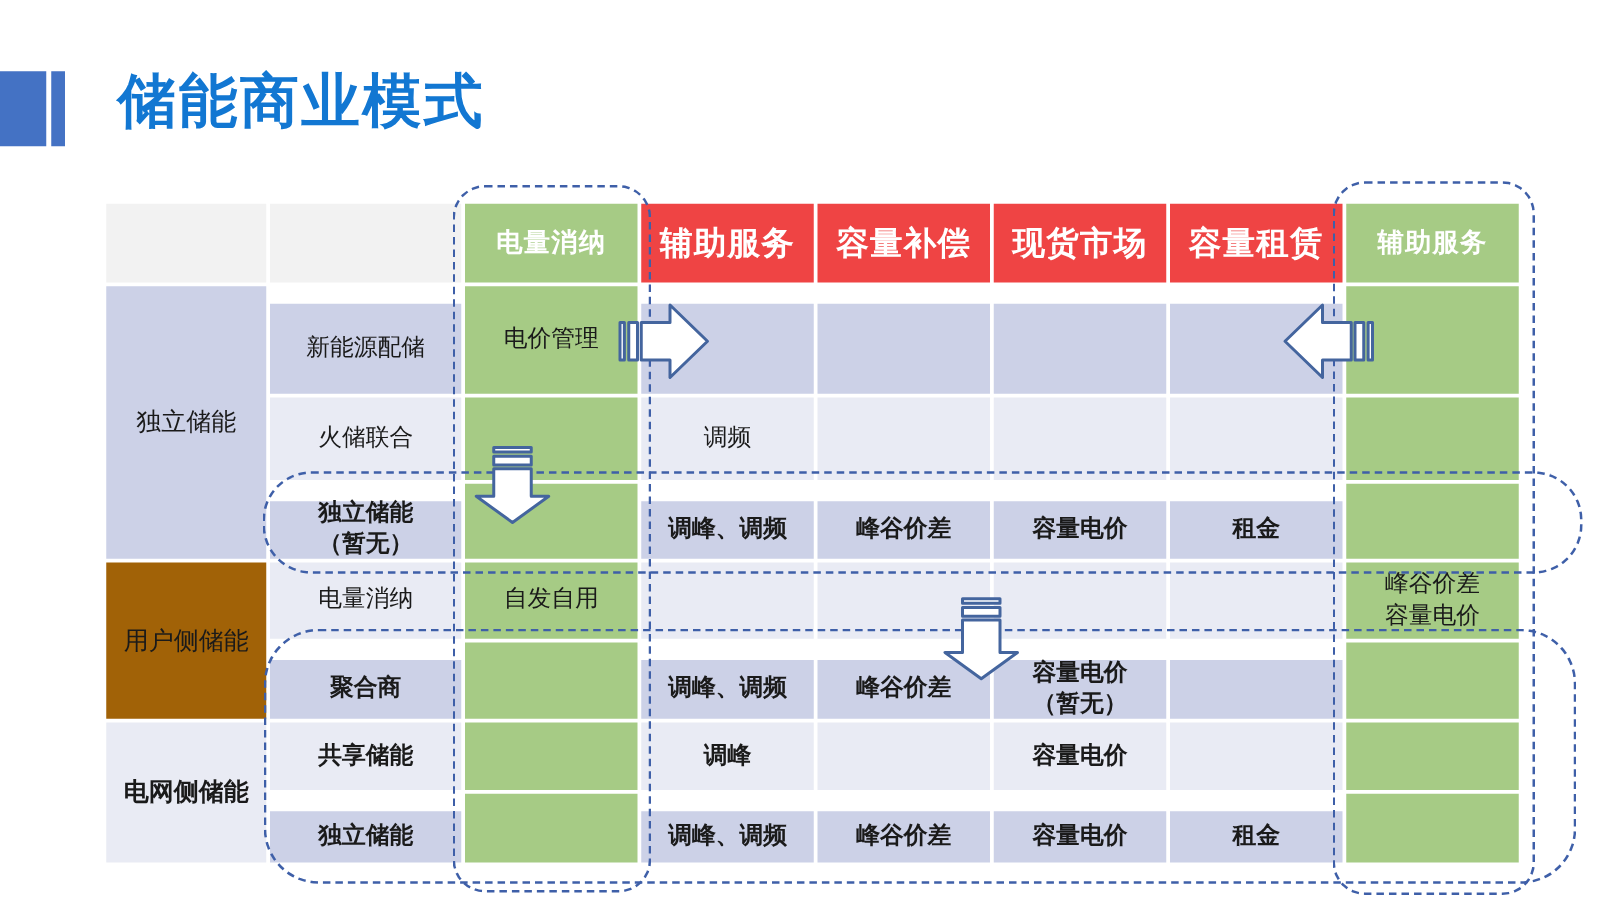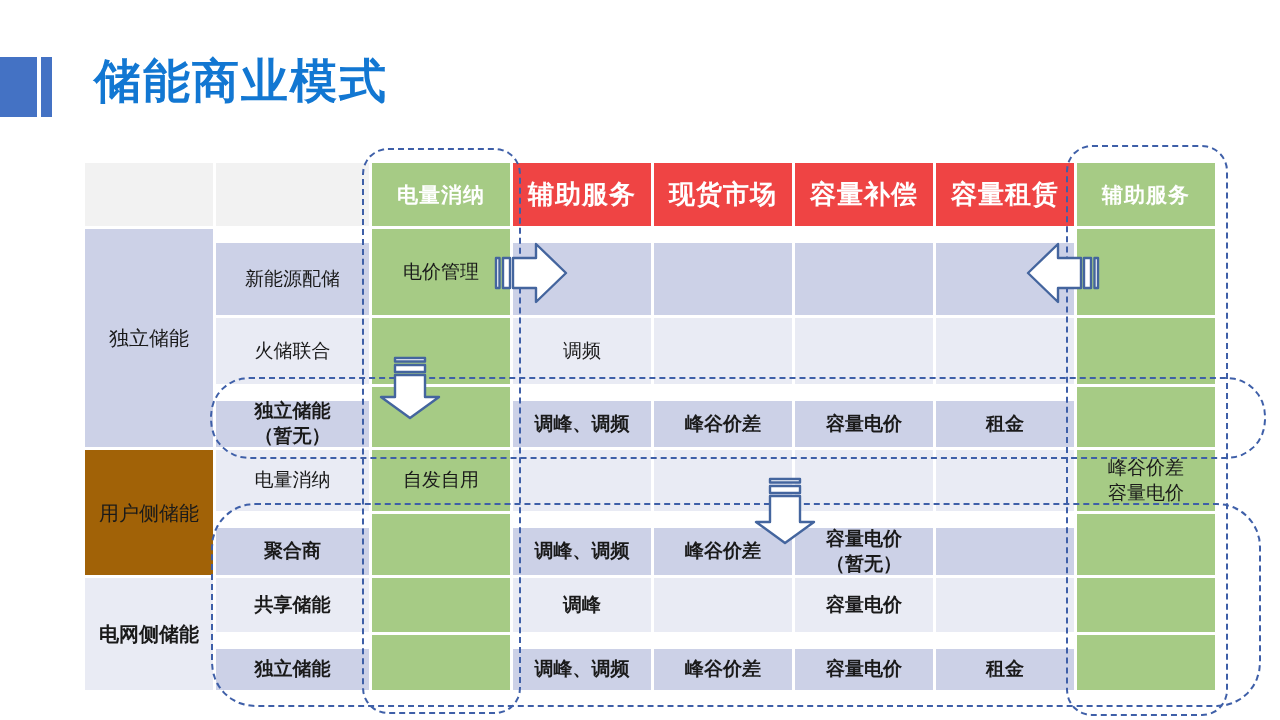--- a/index.html
+++ b/index.html
@@ -59,22 +59,22 @@
   <div class="tbl">
 
     <div class="c grp g1">独立储能</div>
     <div class="c grp g2">用户侧储能</div>
     <div class="c grp g3">电网侧储能</div>
 
     <div class="c hx"></div>
     <div class="c hx"></div>
     <div class="c hg">电量消纳</div>
     <div class="c hb">辅助服务</div>
+    <div class="c hb">容量补偿</div>
     <div class="c hb">现货市场</div>
-    <div class="c hb">容量补偿</div>
     <div class="c hb">容量租赁</div>
     <div class="c hg">辅助服务</div>
 
     <div class="c d">新能源配储</div>
     <div class="c g">电价管理</div>
     <div class="c d"></div>
     <div class="c d"></div>
     <div class="c d"></div>
     <div class="c d"></div>
     <div class="c g"></div>

